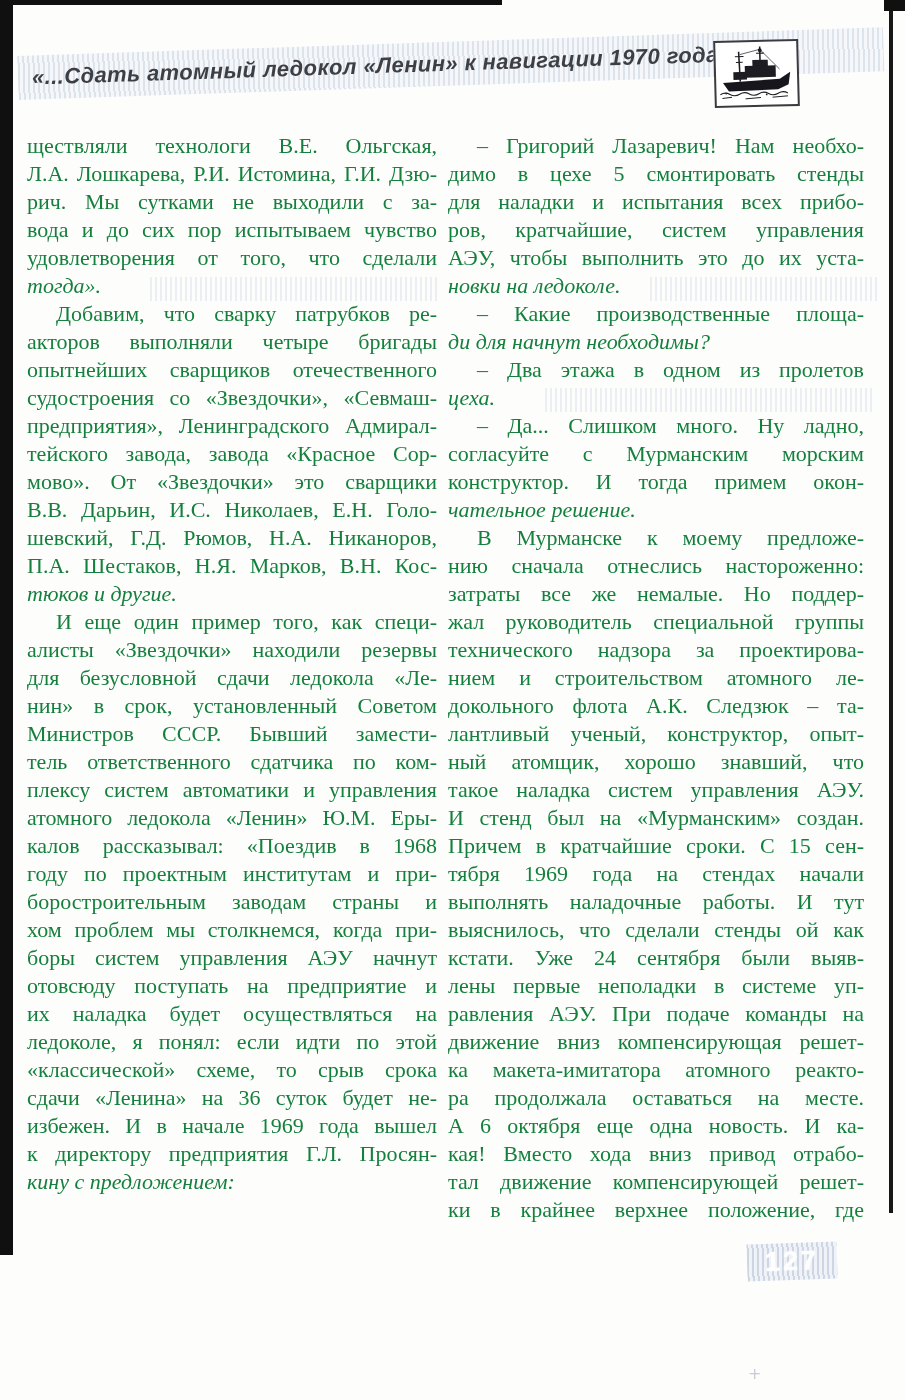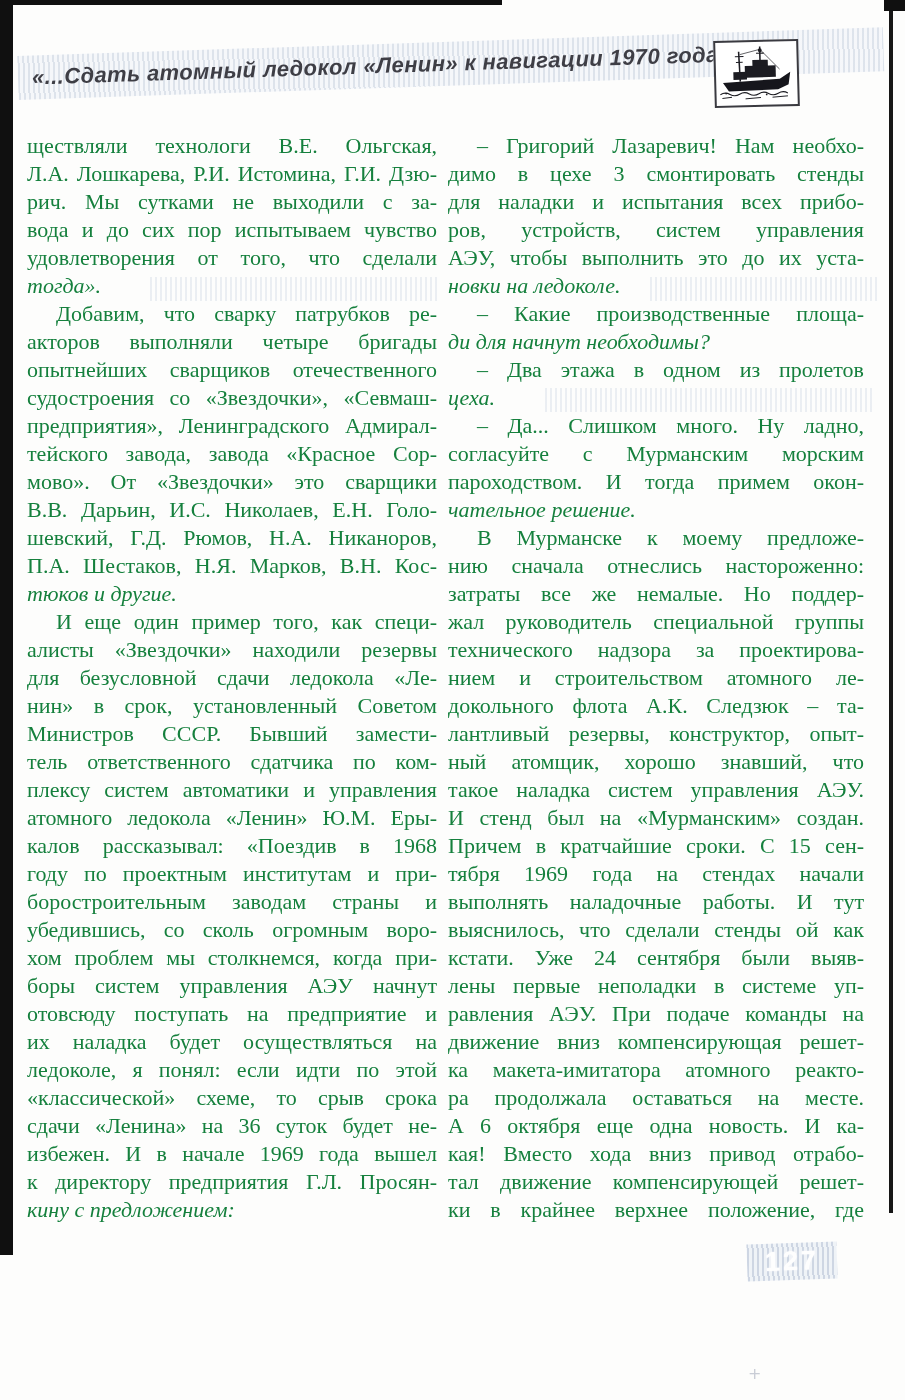--- a/index.html
+++ b/index.html
@@ -181,65 +181,64 @@
         <div class="line">алисты «Звездочки» находили резервы</div>
         <div class="line">для безусловной сдачи ледокола «Ле-</div>
         <div class="line">нин» в срок, установленный Советом</div>
         <div class="line">Министров СССР. Бывший замести-</div>
         <div class="line">тель ответственного сдатчика по ком-</div>
         <div class="line">плексу систем автоматики и управления</div>
         <div class="line">атомного ледокола «Ленин» Ю.М. Еры-</div>
         <div class="line">калов рассказывал: «Поездив в 1968</div>
         <div class="line">году по проектным институтам и при-</div>
         <div class="line">боростроительным заводам страны и</div>
-        <div class="line">убедившись, со сколь огромным воро-</div>
         <div class="line">хом проблем мы столкнемся, когда при-</div>
         <div class="line">боры систем управления АЭУ начнут</div>
         <div class="line">отовсюду поступать на предприятие и</div>
         <div class="line">их наладка будет осуществляться на</div>
         <div class="line">ледоколе, я понял: если идти по этой</div>
         <div class="line">«классической» схеме, то срыв срока</div>
         <div class="line">сдачи «Ленина» на 36 суток будет не-</div>
         <div class="line">избежен. И в начале 1969 года вышел</div>
         <div class="line">к директору предприятия Г.Л. Просян-</div>
         <div class="line last">кину с предложением:</div>
       </div>
     </div>
   <div class="column column-right">
       <div class="para">
         <div class="line indent">– Григорий Лазаревич! Нам необхо-</div>
-        <div class="line">димо в цехе 3 смонтировать стенды</div>
+        <div class="line">димо в цехе 5 смонтировать стенды</div>
         <div class="line">для наладки и испытания всех прибо-</div>
-        <div class="line">ров, устройств, систем управления</div>
+        <div class="line">ров, кратчайшие, систем управления</div>
         <div class="line">АЭУ, чтобы выполнить это до их уста-</div>
         <div class="line last">новки на ледоколе.</div>
       </div>
       <div class="para">
         <div class="line indent">– Какие производственные площа-</div>
         <div class="line last">ди для начнут необходимы?</div>
       </div>
       <div class="para">
         <div class="line indent">– Два этажа в одном из пролетов</div>
         <div class="line last">цеха.</div>
       </div>
       <div class="para">
         <div class="line indent">– Да... Слишком много. Ну ладно,</div>
         <div class="line">согласуйте с Мурманским морским</div>
-        <div class="line">пароходством. И тогда примем окон-</div>
+        <div class="line">конструктор. И тогда примем окон-</div>
         <div class="line last">чательное решение.</div>
       </div>
       <div class="para">
         <div class="line indent">В Мурманске к моему предложе-</div>
         <div class="line">нию сначала отнеслись настороженно:</div>
         <div class="line">затраты все же немалые. Но поддер-</div>
         <div class="line">жал руководитель специальной группы</div>
         <div class="line">технического надзора за проектирова-</div>
         <div class="line">нием и строительством атомного ле-</div>
         <div class="line">докольного флота А.К. Следзюк – та-</div>
-        <div class="line">лантливый резервы, конструктор, опыт-</div>
+        <div class="line">лантливый ученый, конструктор, опыт-</div>
         <div class="line">ный атомщик, хорошо знавший, что</div>
         <div class="line">такое наладка систем управления АЭУ.</div>
         <div class="line">И стенд был на «Мурманским» создан.</div>
         <div class="line">Причем в кратчайшие сроки. С 15 сен-</div>
         <div class="line">тября 1969 года на стендах начали</div>
         <div class="line">выполнять наладочные работы. И тут</div>
         <div class="line">выяснилось, что сделали стенды ой как</div>
         <div class="line">кстати. Уже 24 сентября были выяв-</div>
         <div class="line">лены первые неполадки в системе уп-</div>
         <div class="line">равления АЭУ. При подаче команды на</div>

